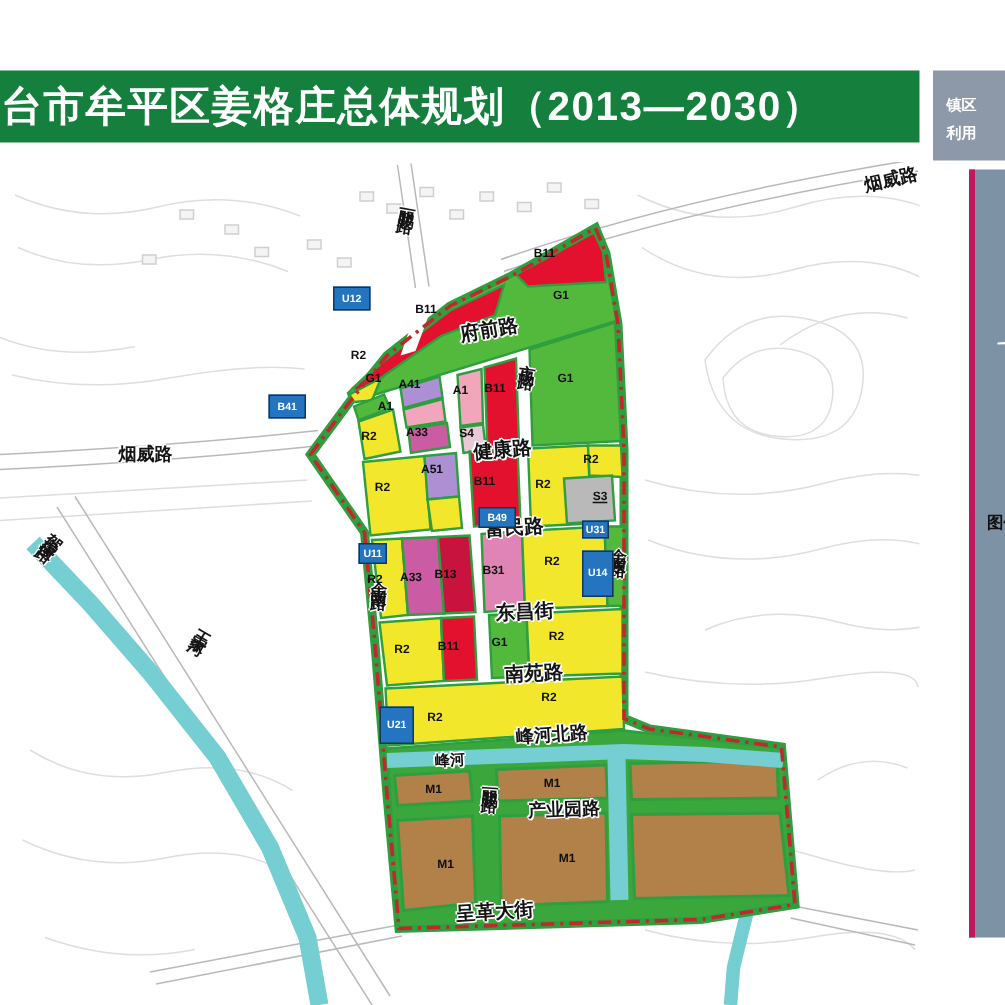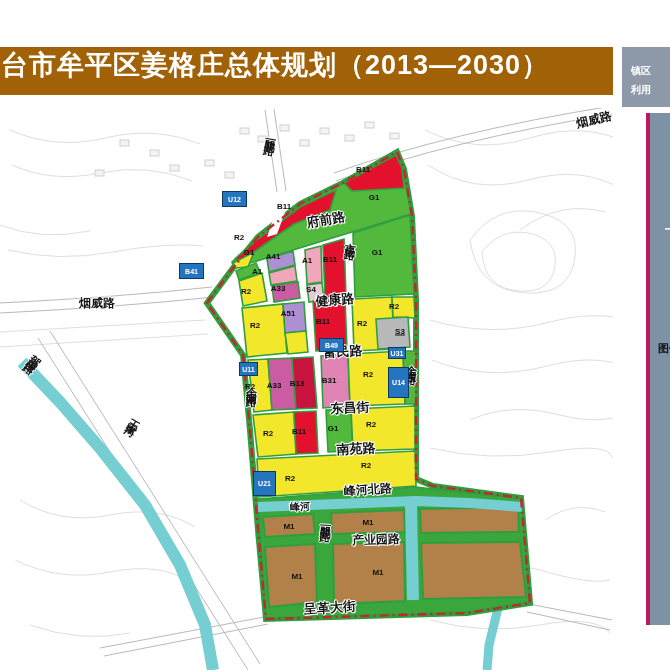--- a/index.html
+++ b/index.html
@@ -1,21 +1,21 @@
 <!DOCTYPE html>
 <html><head>
 <meta charset="utf-8">
 <style>
   html,body{margin:0;padding:0;}
   body{width:670px;height:670px;position:relative;overflow:hidden;background:#fff;
        font-family:"Liberation Sans",sans-serif;}
   .layer{position:absolute;left:0;top:0;width:670px;height:670px;}
   
-  .title-bar{position:absolute;left:0;top:47px;width:613px;height:48px;background:#a16207;
-             display:flex;align-items:flex-start;overflow:hidden;}
+  .title-bar{position:absolute;left:0;top:47px;width:613px;height:48px;background:#15803d;
+             display:flex;align-items:center;overflow:hidden;}
   .title-bar span{color:#fff;font-size:27px;font-weight:bold;letter-spacing:1px;white-space:nowrap;margin-left:1px;}
   .side-tab{position:absolute;left:622px;top:47px;width:48px;height:60px;background:#8d99a8;
             color:#fff;font-size:10px;font-weight:bold;line-height:19px;padding-top:14px;
             padding-left:9px;box-sizing:border-box;overflow:hidden;}
   
   .panel{position:absolute;left:646px;top:113px;width:46px;height:512px;background:#7d92a5;
          border-left:4px solid #be185d;box-sizing:border-box;overflow:hidden;}
   .panel-title{position:absolute;left:8px;top:228px;color:#111;font-size:11px;font-weight:bold;}
   .north{position:absolute;left:14px;top:108px;width:28px;height:14px;}
   .legend-items{position:absolute;left:0;top:244px;width:46px;}

